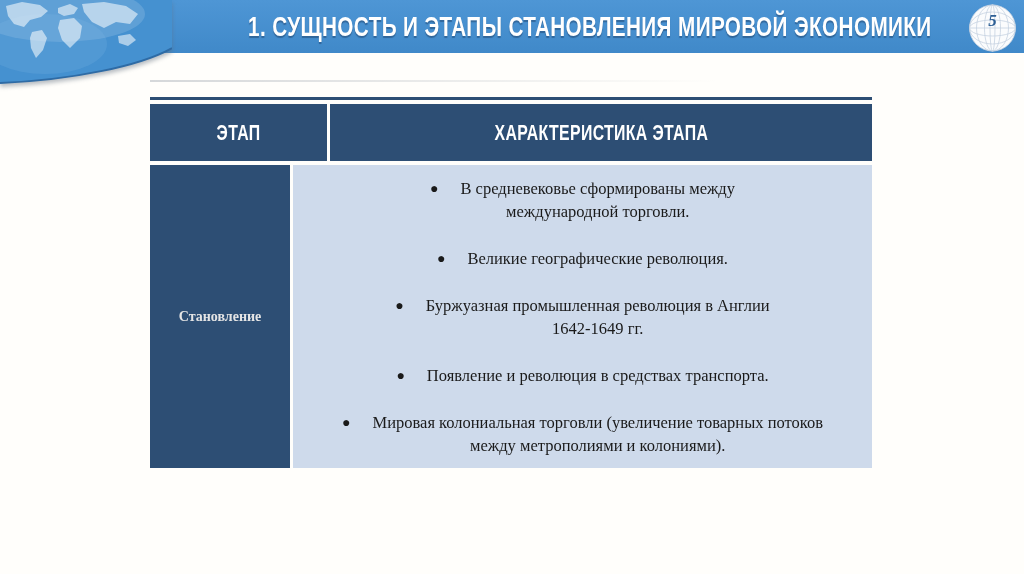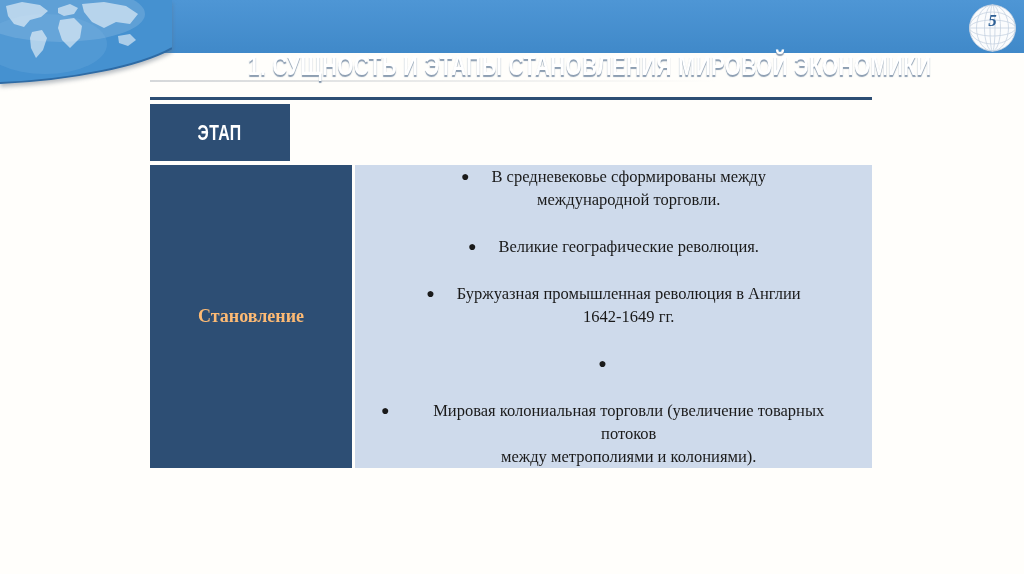--- a/index.html
+++ b/index.html
@@ -21,53 +21,53 @@
 
   
   .map-panel {
     position:absolute; top:0; left:0;
     filter:drop-shadow(0 3px 2px rgba(96,108,124,0.45));
   }
 
   
   .title-wrap {
     position:absolute; top:0; left:240px; right:85px; height:53px;
-    display:flex; align-items:center; justify-content:center;margin-top:39px;
+    display:flex; align-items:center; justify-content:center;
   }
   .title-text {
     font-family:"Liberation Sans", sans-serif; font-weight:bold;
     font-size:28px; color:#ffffff; white-space:nowrap;
     letter-spacing:0.5px; transform:scaleX(0.74);
     text-shadow:0 2px 1px rgba(27,64,106,0.5);
   }
 
   
   .globe { position:absolute; top:4px; right:8px; width:47px; height:48px; }
 
   
   .tbl { position:absolute; left:150px; top:97px; width:722px; }
   .tbl-topline { height:3px; background:#2d4e74; margin-bottom:4px; }
   .row { display:flex; gap:3px; }
   .head-row { height:57px; }
   .th {
     background:#2d4e74; color:#ffffff;
     display:flex; align-items:center; justify-content:center;
   }
-  .th-stage { width:140px; }
+  .th-stage { width:177px; }
   .th-char { flex:1; }
   .th-text {
     font-family:"Liberation Sans", sans-serif; font-weight:bold;
     font-size:22px; letter-spacing:0.5px; white-space:nowrap;
     transform:scaleX(0.72);
   }
   .body-row { margin-top:4px; height:303px; }
   .td-stage {
-    width:202px; background:#2d4e74; color:#fdba74;
+    width:140px; background:#2d4e74; color:#e5e5e5;
     display:flex; align-items:center; justify-content:center;
-    font-weight:bold; font-size:18px;
+    font-weight:bold; font-size:14px;
   }
   .td-char {
     flex:1; background:#cedaeb; margin:0; padding:12px 26px;
     list-style:none; box-sizing:border-box;
     display:flex; flex-direction:column; justify-content:center;
     row-gap:24px;
   }
   .bullet {
     display:flex; justify-content:center; align-items:flex-start;
     color:#1a1a1a; font-size:16.5px; line-height:23px;
@@ -116,20 +116,23 @@
     <text x="23.5" y="22" text-anchor="middle" font-family="Liberation Serif, serif" font-size="17" font-style="italic" font-weight="bold" fill="#2d5f95">5</text>
   </svg>
 
   <div class="tbl">
     <div class="tbl-topline"></div>
 
     <div class="row head-row">
       <div class="th th-stage">
         <span class="th-text">ЭТАП</span>
       </div>
+      <div class="th th-char">
+        <span class="th-text">ХАРАКТЕРИСТИКА ЭТАПА</span>
+      </div>
     </div>
 
     <div class="row body-row">
       <div class="td-stage">Становление</div>
       <ul class="td-char">
         <li class="bullet">
           <span class="dot">●</span>
           <span class="btxt">В средневековье сформированы между
 международной торговли.</span>
         </li>
@@ -137,20 +140,21 @@
           <span class="dot">●</span>
           <span class="btxt">Великие географические революция.</span>
         </li>
         <li class="bullet">
           <span class="dot">●</span>
           <span class="btxt">Буржуазная промышленная революция в Англии
 1642-1649 гг.</span>
         </li>
         <li class="bullet">
           <span class="dot">●</span>
+          <span class="btxt">Появление и революция в средствах транспорта.</span>
         </li>
         <li class="bullet">
           <span class="dot">●</span>
           <span class="btxt">Мировая колониальная торговли (увеличение товарных потоков
 между метрополиями и колониями).</span>
         </li>
       </ul>
     </div>
   </div>
 

